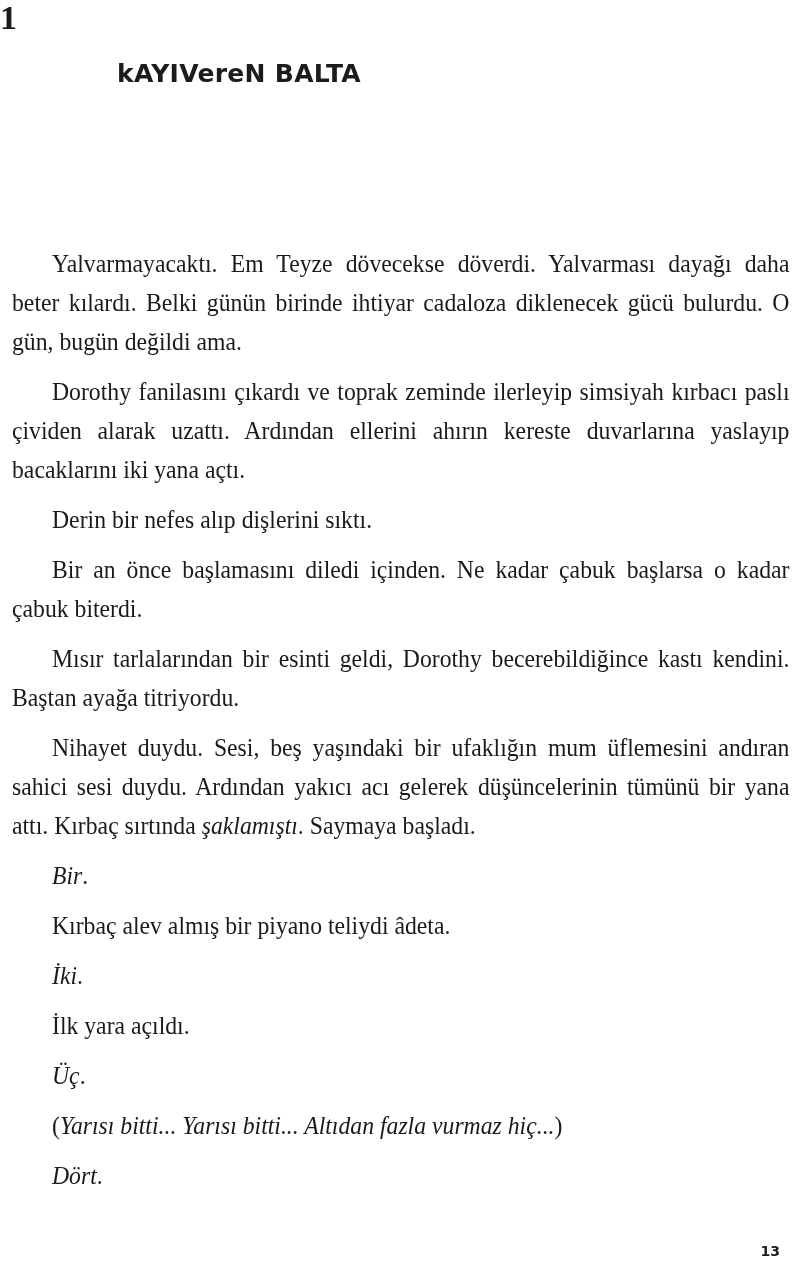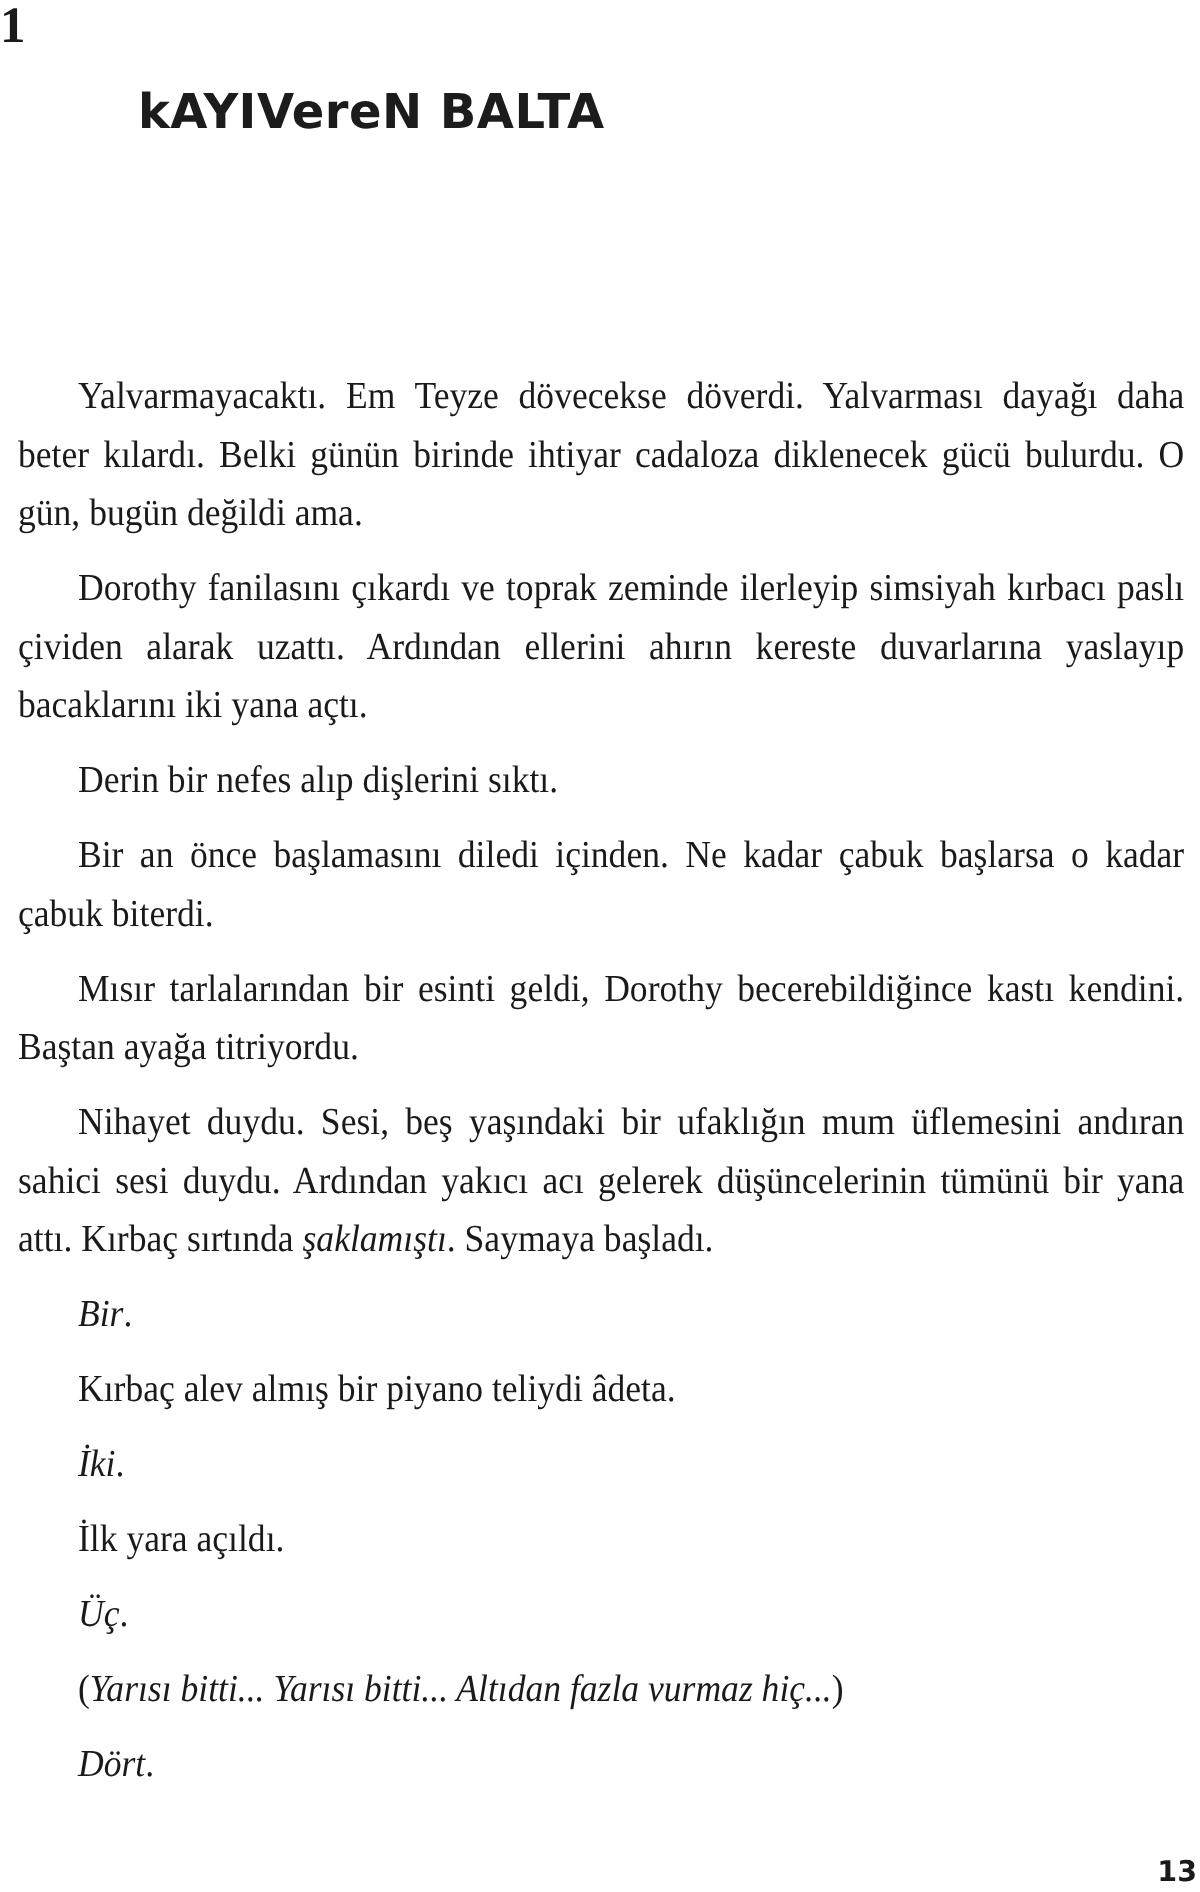--- a/index.html
+++ b/index.html
@@ -2,35 +2,35 @@
 <html><head>
   <meta charset="utf-8">
   <style>
     html, body { margin: 0; padding: 0; background: #ffffff; }
     body { width: 800px; height: 1261px; position: relative; overflow: hidden; color: #1a1a1a; }
     .chapter-num {
       position: absolute; left: 0; top: -2px;
       font-family: "Liberation Serif", serif; font-weight: bold; font-size: 34px; line-height: 40px;
     }
     .chapter-title {
-      position: absolute; left: 0; right: 0; top: 54px; padding-left: 92px;
-      font-family: "DejaVu Sans", sans-serif; font-weight: bold; font-size: 32px; line-height: 40px;
+      position: absolute; left: 0; right: 0; top: 54px; padding-left: 117px;
+      font-family: "DejaVu Sans", sans-serif; font-weight: bold; font-size: 25px; line-height: 40px;
       letter-spacing: 0.3px; color: #1c1c1c;
     }
     .body-text {
       position: absolute; left: 12px; width: 778px; top: 244px;
       font-family: "Liberation Serif", serif; font-size: 25.5px; line-height: 39px;
       transform: scaleX(0.93); transform-origin: left top; width: 836px;
     }
     .para { margin: 0 0 11px 0; text-indent: 43px; text-align: justify; }
     .short { margin: 0 0 11px 43px; text-indent: 0; }
     .it { font-style: italic; }
     .page-num {
-      position: absolute; right: 2px; bottom: 2px;
-      font-family: "DejaVu Sans", sans-serif; font-weight: bold; font-size: 19px; color: #1a1a1a;
+      position: absolute; right: 20px; bottom: 2px;
+      font-family: "DejaVu Sans", sans-serif; font-weight: bold; font-size: 14px; color: #1a1a1a;
     }
   </style>
 </head>
 <body>
 
 <div class="chapter-num">1</div>
 <div class="chapter-title">kAYIVereN BALTA</div>
 
 <div class="body-text">
   <p class="para">Yalvarmayacaktı. Em Teyze dövecekse döverdi. Yalvarması dayağı daha beter kılardı. Belki günün birinde ihtiyar cadaloza diklenecek gücü bulurdu. O gün, bugün değildi ama.</p>

